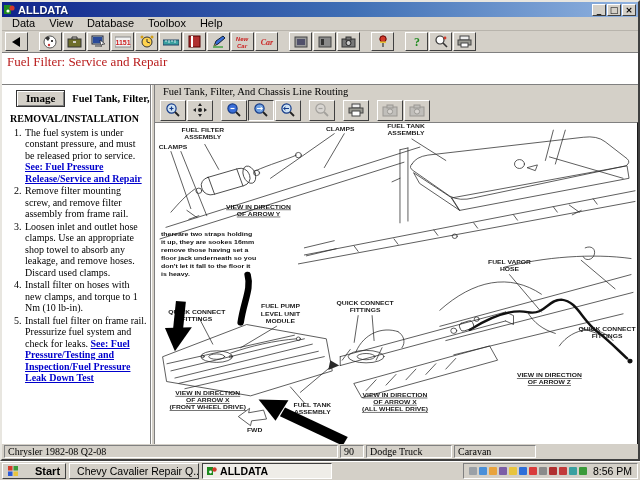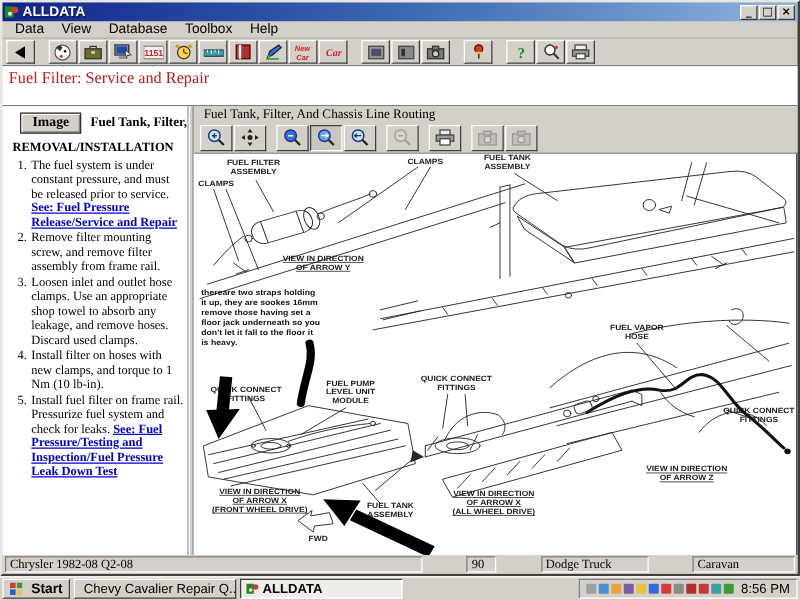--- a/index.html
+++ b/index.html
@@ -61,27 +61,27 @@
   .diagram { flex:1; min-height:0; background:#fff; border-top:1px solid #808080; border-right:1px solid #1a1a1a; }
   .diagram svg { width:100%; height:100%; display:block; }
 
   .lbl { font:bold 6.8px "Liberation Sans",sans-serif; fill:#1b1b1b; }
   .lbl-u { text-decoration:underline; }
   .note { font:bold 7px "Liberation Sans",sans-serif; fill:#111; }
   .ln { stroke:#2a2a2a; stroke-width:.8; fill:none; stroke-linecap:round; }
   .thick { stroke:#101010; stroke-width:2.6; fill:none; stroke-linecap:round; }
 
   
-  .statusbar { height:15px; display:flex; gap:2px; padding:1px 2px; background:#d4d0c8; align-items:stretch;justify-content:space-between; }
+  .statusbar { height:15px; display:flex; gap:2px; padding:1px 2px; background:#d4d0c8; align-items:stretch; }
   .sb { border:1px solid; border-color:#808080 #fff #fff #808080; padding:0 3px;
         font:10px/11px "Liberation Serif",serif; white-space:nowrap; overflow:hidden; }
 
   
   .taskbar { height:19px; background:#d4d0c8; border-top:1px solid #fff; display:flex; align-items:center; padding:1px 2px; }
-  .startbtn { height:16px; padding:0 5px; display:flex; align-items:center; gap:7px; background:#d4d0c8;
+  .startbtn { height:16px; padding:0 5px; display:flex; align-items:center; gap:17px; background:#d4d0c8;
               border:1px solid; border-color:#fff #404040 #404040 #fff; font-weight:bold; font-size:11px; }
   .task { height:16px; width:130px; margin-left:3px; display:flex; align-items:center; gap:3px; padding:0 4px;
           background:#d4d0c8; border:1px solid; border-color:#fff #404040 #404040 #fff;
           white-space:nowrap; overflow:hidden; font-size:10.5px; }
   .task.active { border-color:#404040 #fff #fff #404040; background:#efede8; font-weight:bold; }
   .tray { margin-left:auto; height:16px; display:flex; align-items:center; gap:2px; padding:0 5px;
           border:1px solid; border-color:#808080 #fff #fff #808080;text-align:center; }
   .trayico { width:8px; height:8px; display:inline-block; border-radius:1px; }
   .clock { margin-left:4px; font-size:10.5px; }
 </style>

